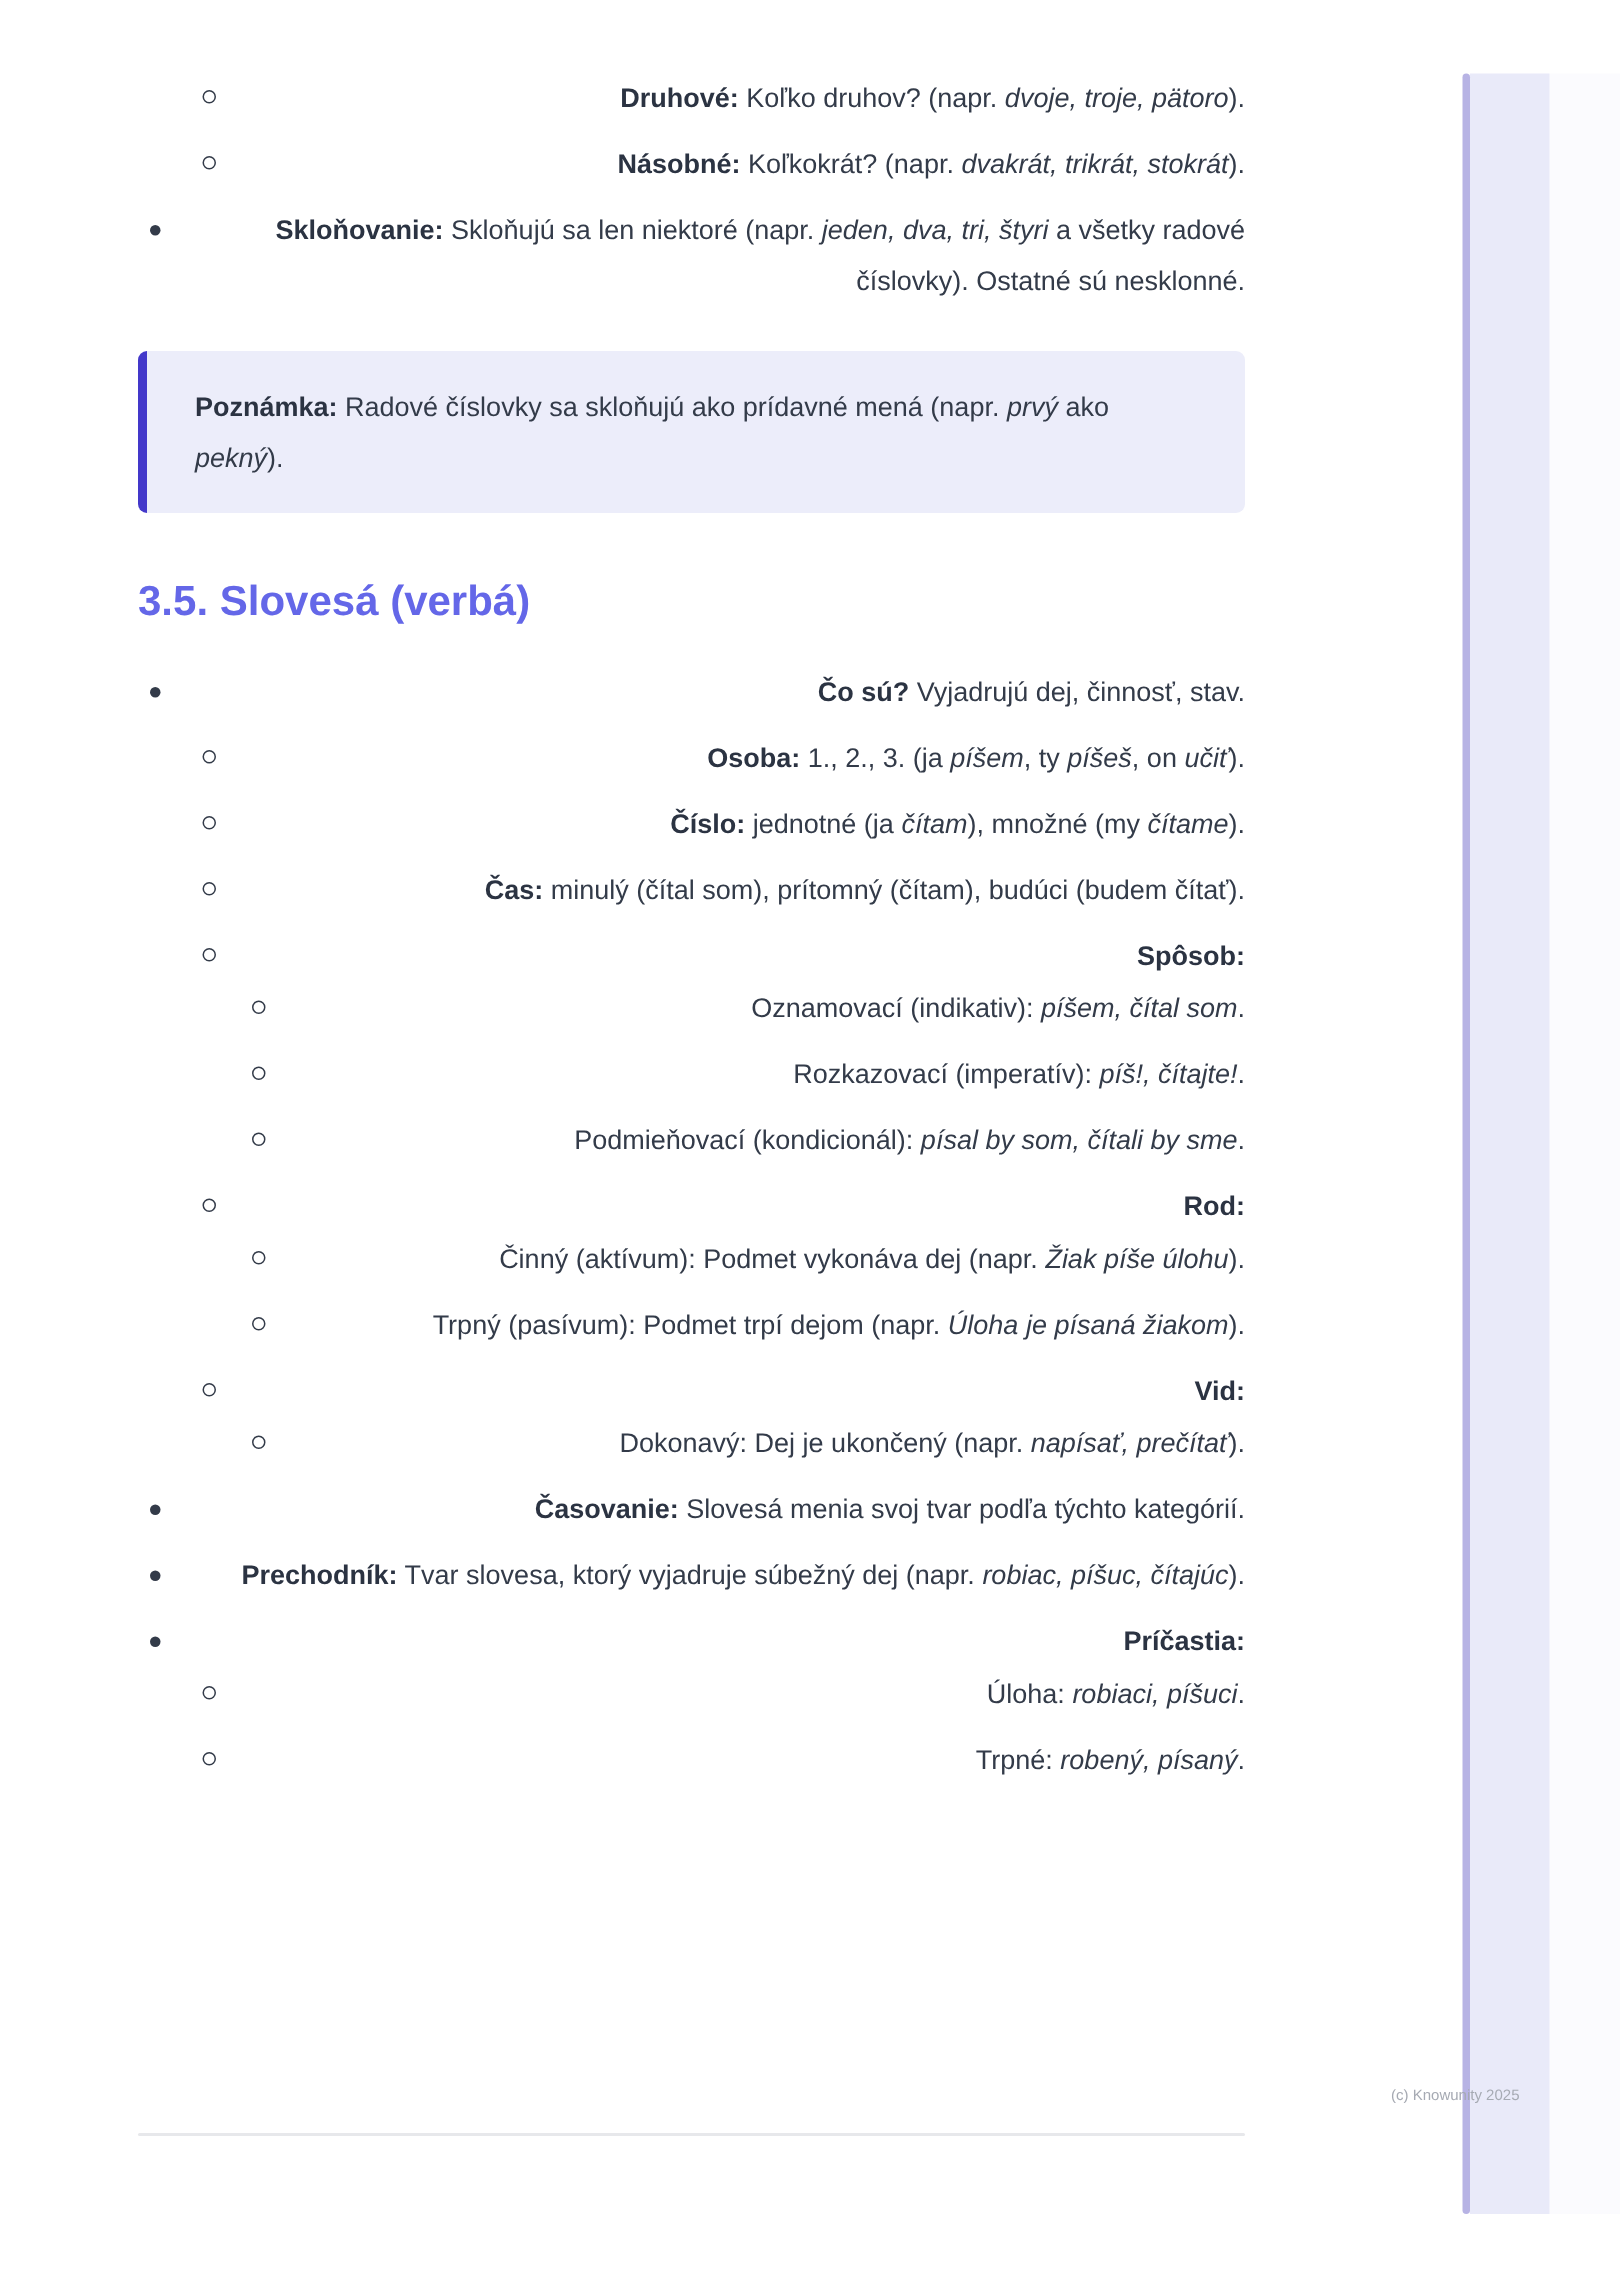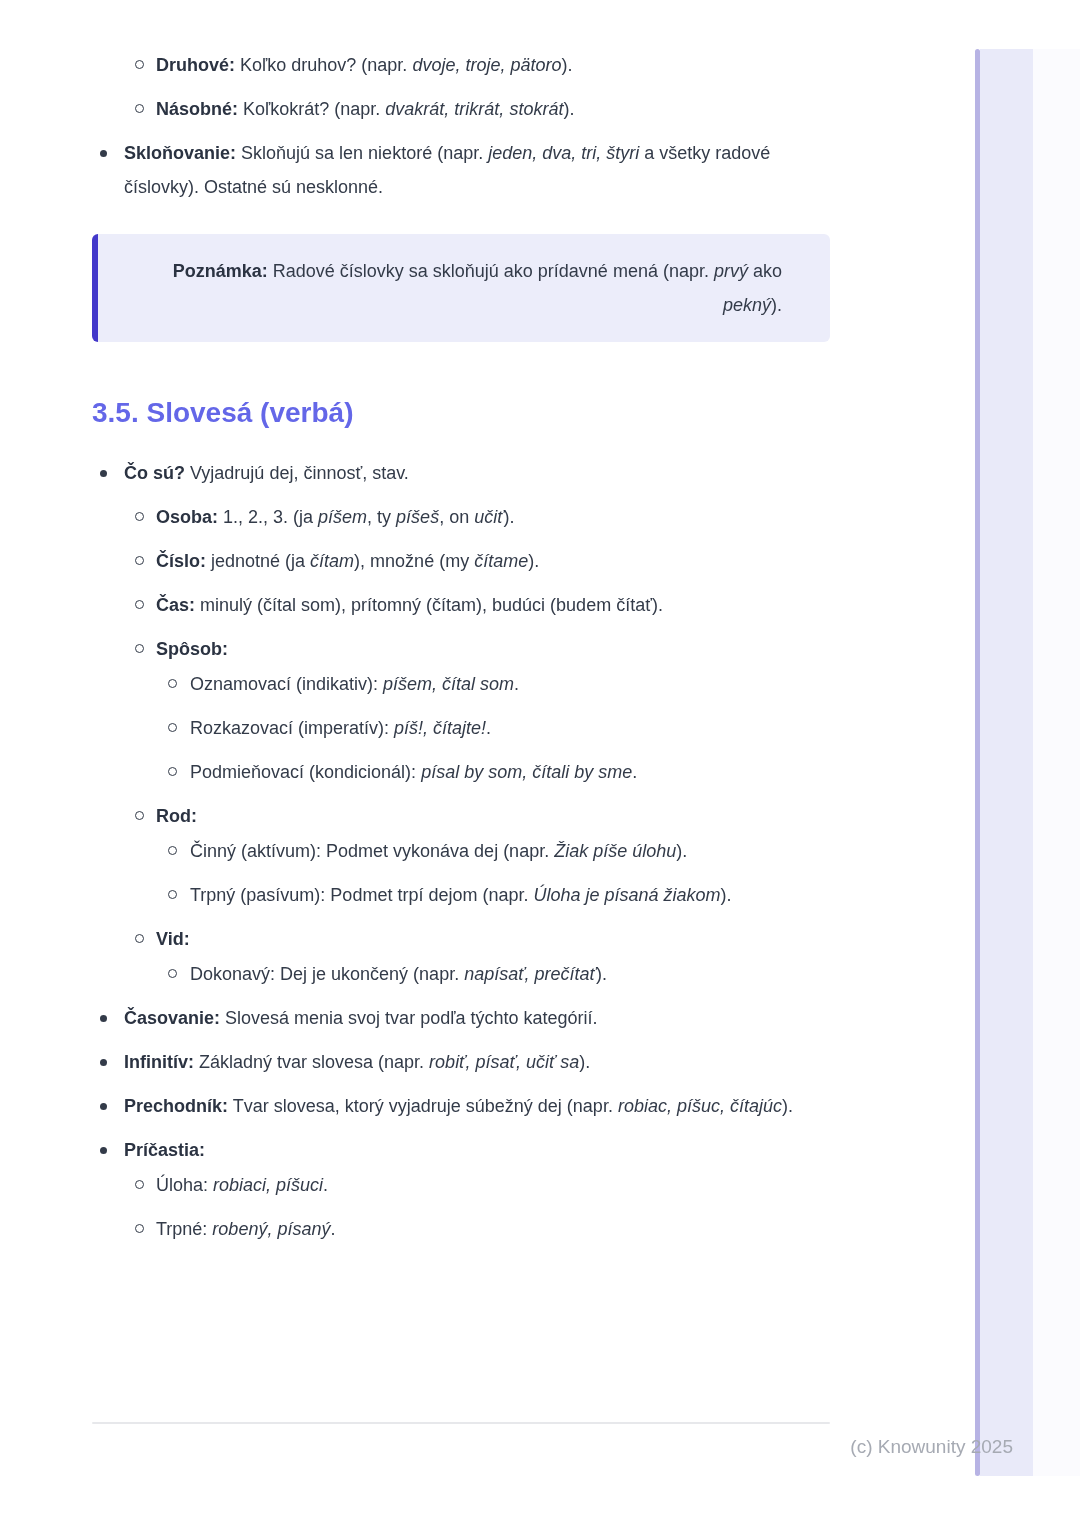--- a/index.html
+++ b/index.html
@@ -14,65 +14,64 @@
     position: absolute;
     left: 0; top: 0;
     width: 830px;
     padding: 48px 0 0 92px;
     color: var(--body-text, #333b49);
     font-size: 18px;
     line-height: 34px;
   }
   .li { display: flex; margin-bottom: 10px; }
   .li.tight { margin-bottom: 1px; }
-  .li-content { flex: 1 1 auto; }
+  .li-content { flex: 1 1 auto; text-align: right; }
   .level-1 { padding-left: 8px; }
   .level-2 { padding-left: 43px; }
   .level-3 { padding-left: 76px; }
   .marker { flex: 0 0 auto; display: inline-block; }
   .marker.disc {
     width: 7px; height: 7px; border-radius: 50%;
     background: var(--body-text, #333b49);
     margin-top: 13.5px; margin-right: 17px;
   }
   .marker.circle {
     width: 9px; height: 9px; border-radius: 50%;
     border: 1.5px solid var(--body-text, #333b49);
     margin-top: 12px; margin-right: 12px;
   }
   .level-3 .marker.circle { margin-right: 13px; }
   .b { font-weight: 700; color: var(--bold-text, #2b3342); }
   .i { font-style: italic; }
   .note {
-    margin: 30px 0 52px 0;
+    margin: 30px 0 40px 0;
     background: var(--note-bg, #ecedfa);
     border-left: 6px solid var(--note-border, #4338ca);
     border-radius: 6px;
     padding: 20px 48px 20px 32px;
-    text-align: right;
   }
   .heading {
     font-size: 28px;
     line-height: 38px;
     font-weight: 700;
     color: var(--heading-accent, #6467e8);
     margin: 0 0 24px 0;
   }
   .divider {
     position: absolute;
     left: 92px; top: 1422px;
     width: 738px; height: 2px;
     background: var(--divider, #e7e8eb);
     border-radius: 1px;
     z-index: 1;
   }
   .footer {
     position: absolute;
-    top: 1437px; right: 67px;
-    font-size: 19px;
+    top: 1388px; right: 67px;
+    font-size: 10px;
     line-height: 20px;
     color: var(--footer-text, #a6aab3);
     z-index: 3;
     white-space: nowrap;
   }
   .edge-line {
     position: absolute;
     left: 975px; top: 49px;
     width: 5px; height: 1427px;
     background: var(--strip-line, #b7b3e4);
@@ -165,24 +164,20 @@
     <div class="li level-3">
       <span class="marker circle"></span>
       <div class="li-content"><span>Dokonavý: Dej je ukončený (napr. </span><span class="i">napísať, prečítať</span><span>).</span></div>
     </div>
     <div class="li level-1">
       <span class="marker disc"></span>
       <div class="li-content"><span class="b">Časovanie:</span><span> Slovesá menia svoj tvar podľa týchto kategórií.</span></div>
     </div>
     <div class="li level-1">
       <span class="marker disc"></span>
-      <div class="li-content"><span class="b">Infinitív:</span><span> Základný tvar slovesa (napr. </span><span class="i">robiť, písať, učiť sa</span><span>).</span></div>
-    </div>
-    <div class="li level-1">
-      <span class="marker disc"></span>
       <div class="li-content"><span class="b">Prechodník:</span><span> Tvar slovesa, ktorý vyjadruje súbežný dej (napr. </span><span class="i">robiac, píšuc, čítajúc</span><span>).</span></div>
     </div>
     <div class="li level-1 tight">
       <span class="marker disc"></span>
       <div class="li-content"><span class="b">Príčastia:</span></div>
     </div>
     <div class="li level-2">
       <span class="marker circle"></span>
       <div class="li-content"><span>Úloha: </span><span class="i">robiaci, píšuci</span><span>.</span></div>
     </div>

